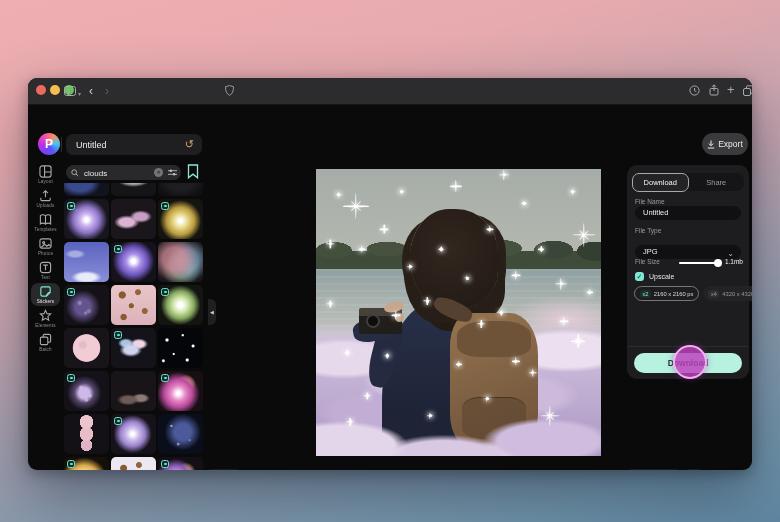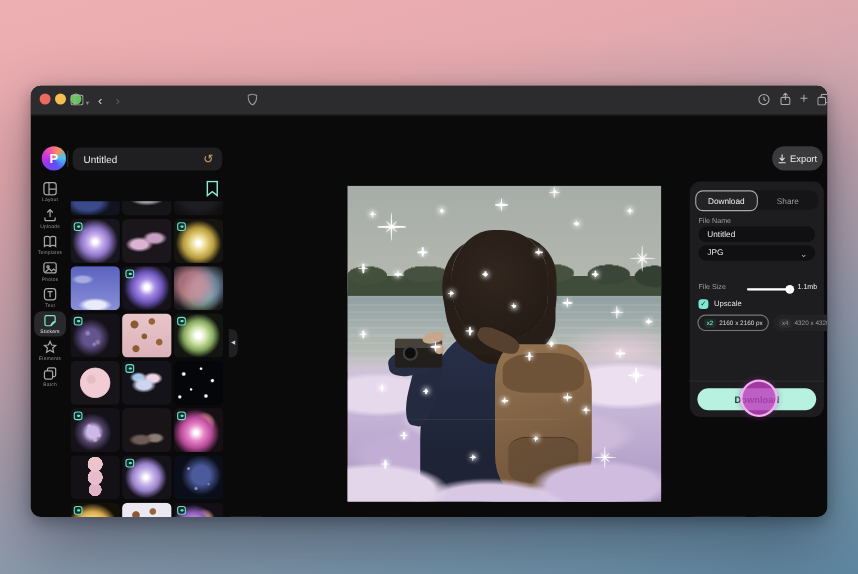--- a/index.html
+++ b/index.html
@@ -277,20 +277,36 @@
         </div>
         <div class="rail-item">
           <svg width="13" height="13" viewBox="0 0 14 14">
               <rect x="1.5" y="4.5" width="8" height="8" rx="1.5"></rect>
               <path d="M4.5 4.5 V3 a1.5 1.5 0 0 1 1.5-1.5 H11 a1.5 1.5 0 0 1 1.5 1.5 V8.5 a1.5 1.5 0 0 1-1.5 1.5 H9.5" fill="none"></path>
             </svg>
           <span class="rlabel">Batch</span>
         </div>
       </div>
 
+      <div class="searchpill">
+        <svg style="position:absolute;left:5px;top:3.5px" width="8" height="8" viewBox="0 0 10 10">
+            <circle cx="4" cy="4" r="3" stroke="#c5c5c7" fill="none"></circle>
+            <line x1="6.3" y1="6.3" x2="9" y2="9" stroke="#c5c5c7"></line>
+          </svg>
+        <span class="sval">clouds</span>
+        <span class="clearbtn">✕</span>
+        <span class="filterbtn">
+          <svg width="9" height="9" viewBox="0 0 10 10">
+              <line x1="0" y1="3" x2="10" y2="3" stroke="#c0c0c2"></line>
+              <circle cx="3.2" cy="3" r="1.4" fill="#c0c0c2"></circle>
+              <line x1="0" y1="7" x2="10" y2="7" stroke="#c0c0c2"></line>
+              <circle cx="6.8" cy="7" r="1.4" fill="#c0c0c2"></circle>
+            </svg>
+        </span>
+      </div>
       <span class="bookmarkbtn">
         <svg width="12" height="15" viewBox="0 0 12 15">
             <path d="M1.5 1 H10.5 V13.8 L6 10.2 L1.5 13.8 Z" stroke="#8fe8d4" stroke-width="1.3" fill="none"></path>
           </svg>
       </span>
       <div class="gridclip">
         <div class="grid">
             <div class="thumb t-navy" title="night-clouds"></div>
             <div class="thumb t-graycloud" title="gray-cloud"></div>
             <div class="thumb t-dark" title="dark-sky"></div>
@@ -527,21 +543,21 @@
       </div>
 
       <div class="card">
         <div class="tabs">
           <div class="tab active">Download</div>
           <div class="tab">Share</div>
         </div>
         <span class="flabel" style="top:33px">File Name</span>
         <div class="fld" style="top:41px">Untitled</div>
         <span class="flabel" style="top:62px">File Type</span>
-        <div class="fld" style="top:58px">
+        <div class="fld" style="top:80px">
           <span>JPG</span>
           <span class="chev">⌄</span>
         </div>
         <div class="sliderrow">
           <span class="flabel" style="top:2px">File Size</span>
           <div class="track">
             <div class="trackfill" id="trackfill" style="width: 93%;"></div>
             <div class="knob" id="sliderknob" style="left: calc(93% - 4px);"></div>
           </div>
           <span class="sizeval">1.1mb</span>

